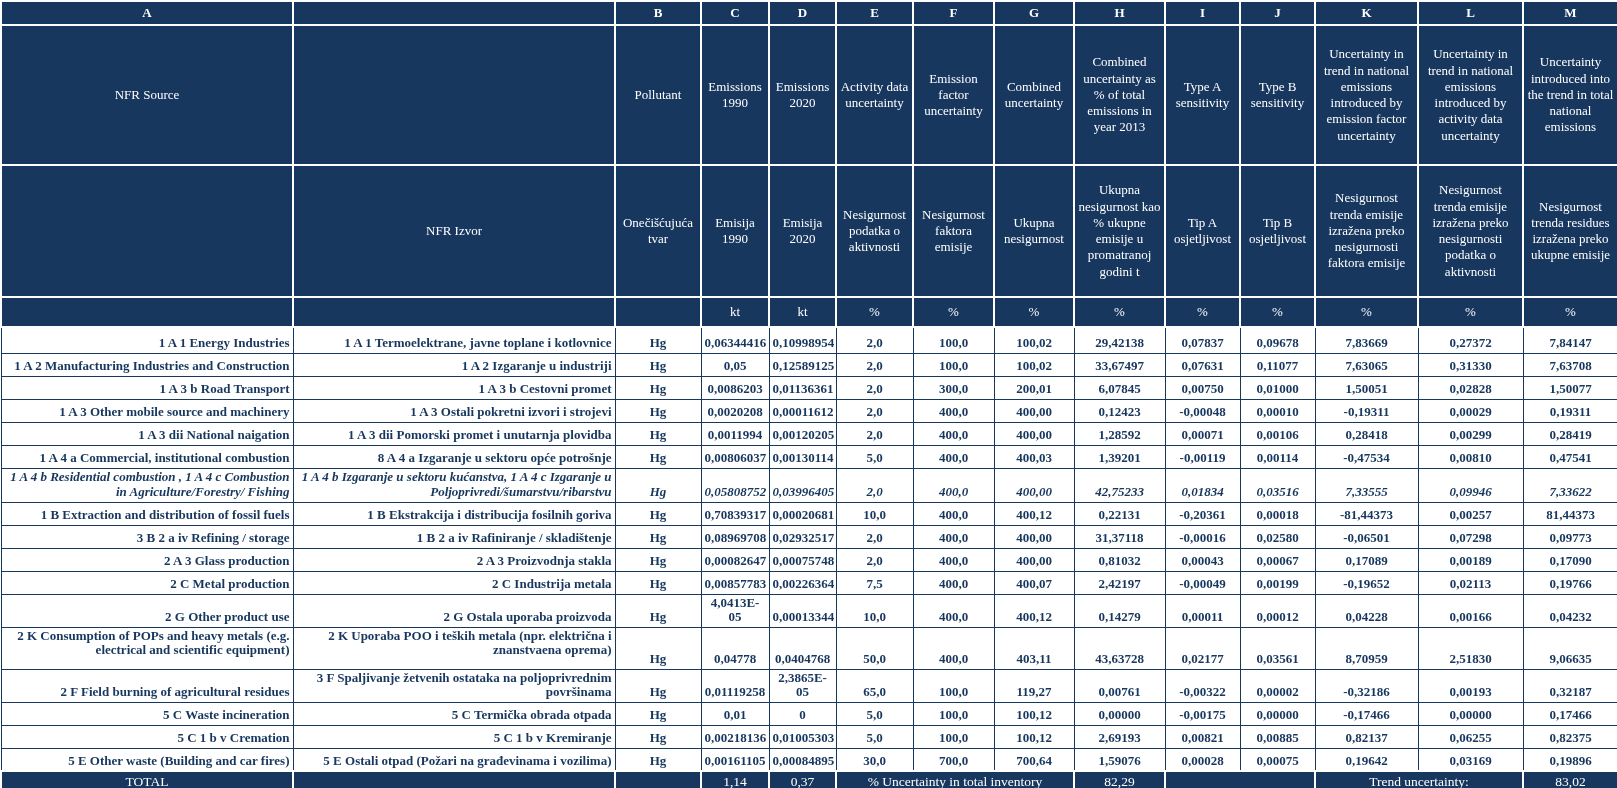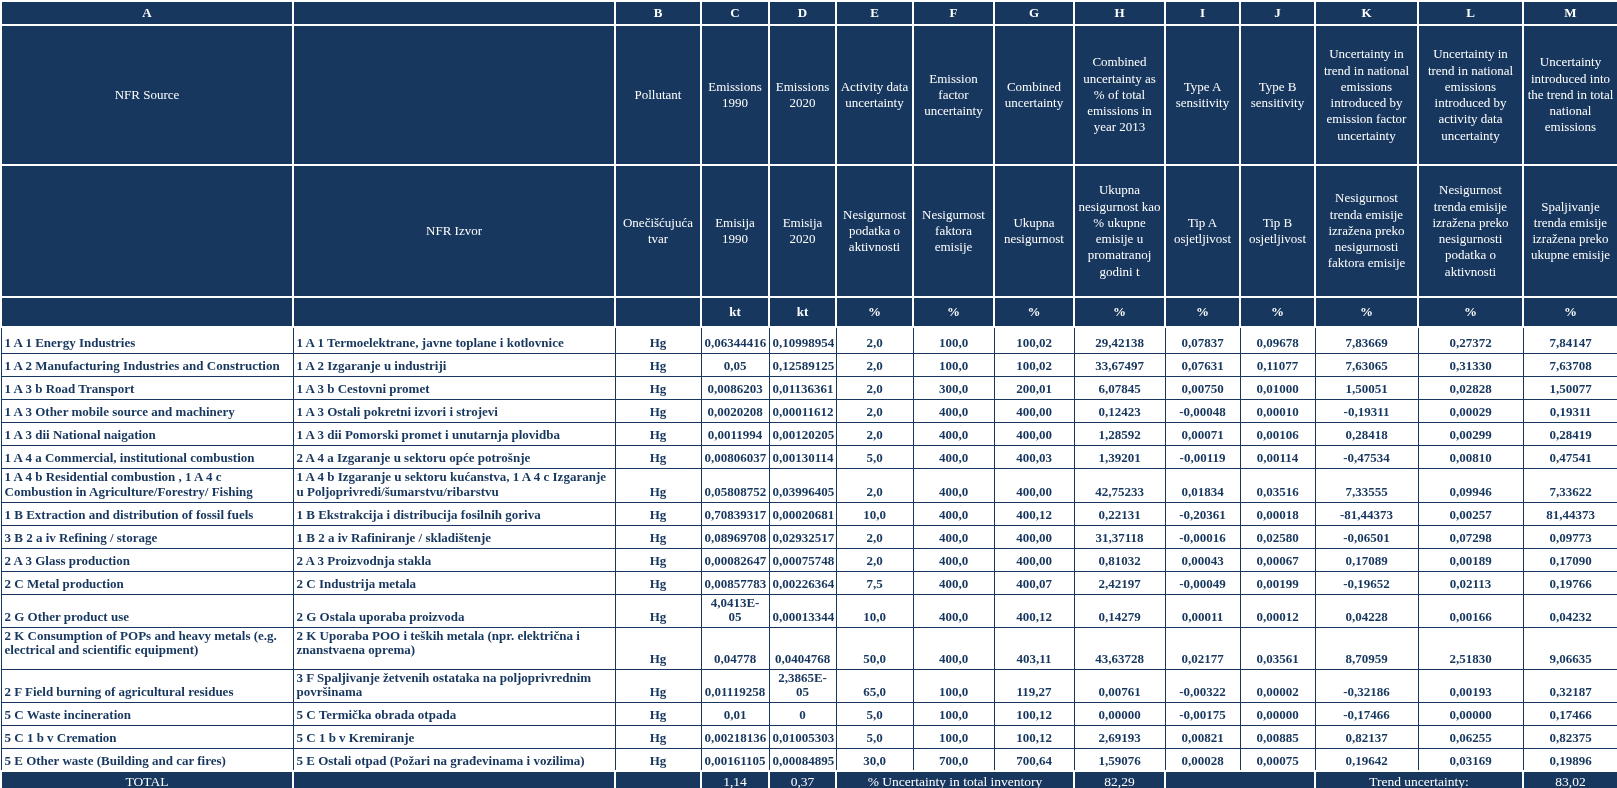--- a/index.html
+++ b/index.html
@@ -24,38 +24,38 @@
     text-align:center;
     vertical-align:middle;
     font-size:13px;
     line-height:1.25;
     padding:1px 3px;
     overflow:hidden;
   }
   thead tr.letters td{font-weight:bold;height:20px;}
   thead tr.en td{height:136px;}
   thead tr.hr td{height:128px;}
-  thead tr.units td{font-weight:bold;height:26px;}
+  thead tr.units td{font-weight:normal;height:26px;}
   
   tbody td{
     background:#fff;
     border:1px solid var(--grid);
     color:var(--ink);
     font-weight:bold;
     font-size:13px;
     line-height:1.12;
     vertical-align:bottom;
     padding:1px 3px 2px 3px;
     overflow:hidden;
   }
-  tbody td.src{text-align:left;}
+  tbody td.src{text-align:right;}
   tbody td.num{text-align:center;}
   tbody tr{height:23px;}
   tbody tr:nth-child(1){height:26px;}
-  tbody tr:nth-child(7){height:34px;}
+  tbody tr:nth-child(7){height:34px;font-style:italic;}
   tbody tr:nth-child(13){height:42px;margin-top:25px;}
   tbody tr:nth-child(13) td.src{vertical-align:top;}
   tbody tr:nth-child(14){height:33px;}
   tfoot td{height:19px;font-size:13.5px;}
 </style>
 </head>
 <body>
 
 <table>
   <colgroup>
@@ -115,21 +115,21 @@
       <td>Emisija 1990</td>
       <td>Emisija 2020</td>
       <td>Nesigurnost podatka o aktivnosti</td>
       <td>Nesigurnost faktora emisije</td>
       <td>Ukupna nesigurnost</td>
       <td>Ukupna nesigurnost kao % ukupne emisije u promatranoj godini t</td>
       <td>Tip A osjetljivost</td>
       <td>Tip B osjetljivost</td>
       <td>Nesigurnost trenda emisije izražena preko nesigurnosti faktora emisije</td>
       <td>Nesigurnost trenda emisije izražena preko nesigurnosti podatka o aktivnosti</td>
-      <td>Spaljivanje trenda emisije izražena preko ukupne emisije</td>
+      <td>Nesigurnost trenda residues izražena preko ukupne emisije</td>
     </tr>
     <tr class="units">
       <td></td>
       <td></td>
       <td></td>
       <td>kt</td>
       <td>kt</td>
       <td>%</td>
       <td>%</td>
       <td>%</td>
@@ -218,21 +218,21 @@
         <td class="num">400,00</td>
         <td class="num">1,28592</td>
         <td class="num">0,00071</td>
         <td class="num">0,00106</td>
         <td class="num">0,28418</td>
         <td class="num">0,00299</td>
         <td class="num">0,28419</td>
       </tr>
       <tr>
         <td class="src">1 A 4 a Commercial, institutional  combustion</td>
-        <td class="src">2 A 4 a Izgaranje u sektoru opće potrošnje</td>
+        <td class="src">8 A 4 a Izgaranje u sektoru opće potrošnje</td>
         <td class="num">Hg</td>
         <td class="num">0,00806037</td>
         <td class="num">0,00130114</td>
         <td class="num">5,0</td>
         <td class="num">400,0</td>
         <td class="num">400,03</td>
         <td class="num">1,39201</td>
         <td class="num">-0,00119</td>
         <td class="num">0,00114</td>
         <td class="num">-0,47534</td>

